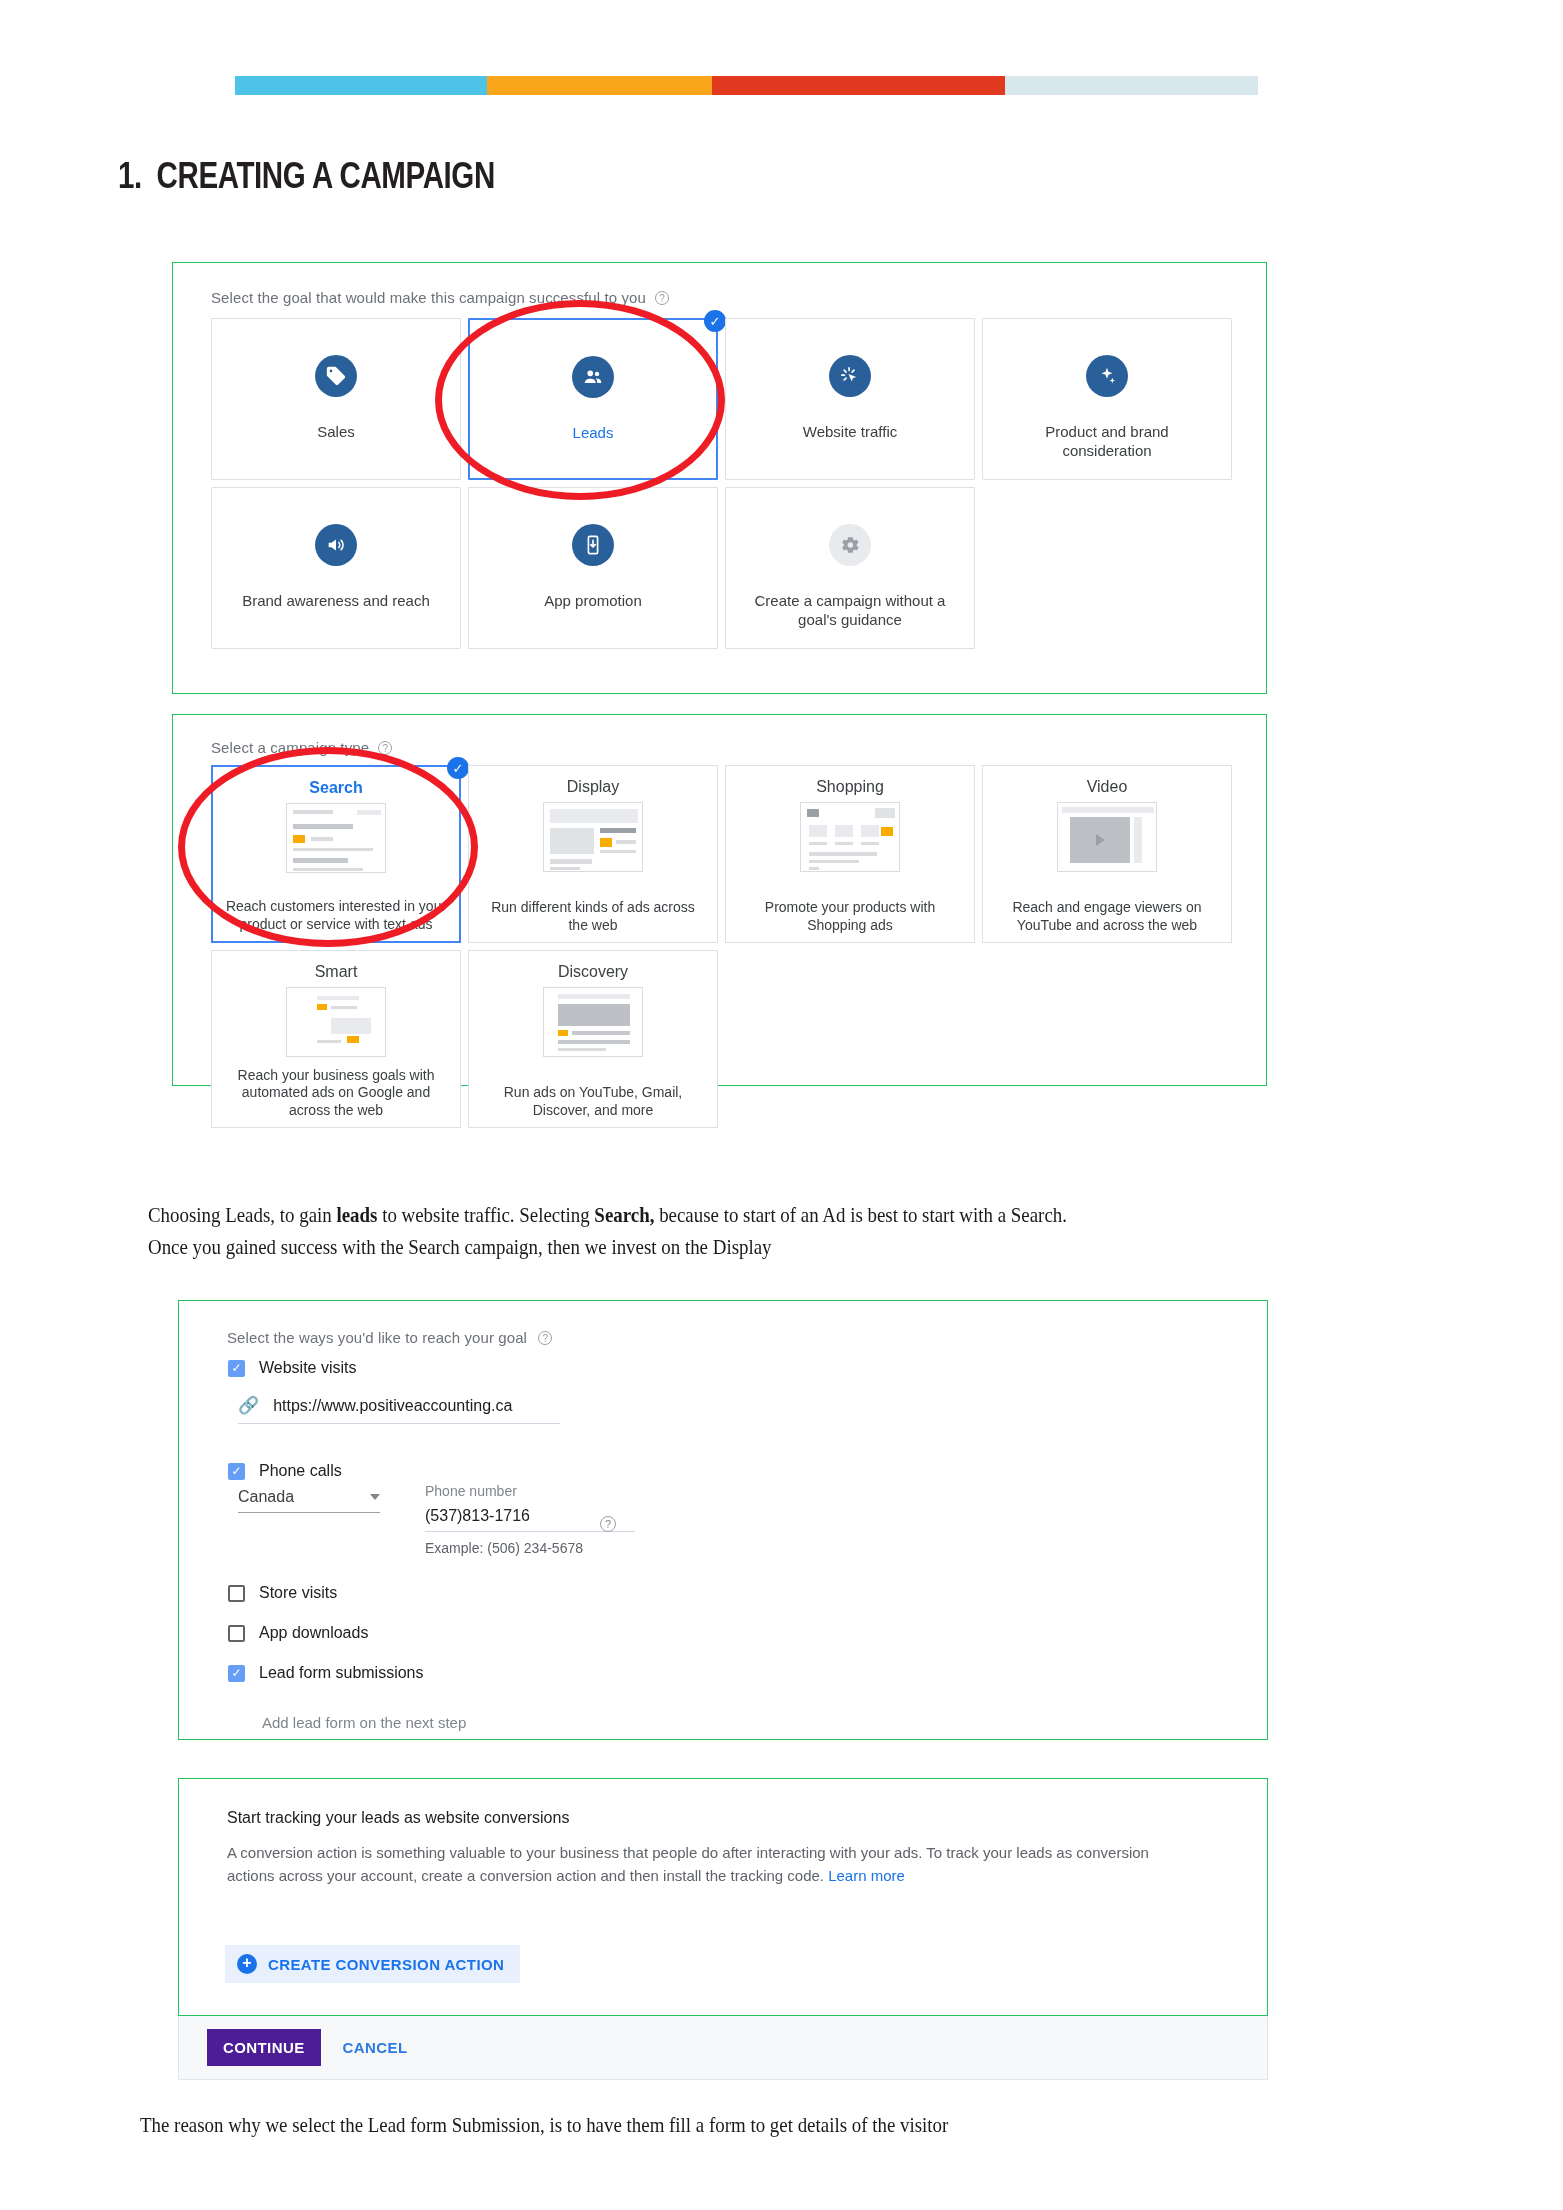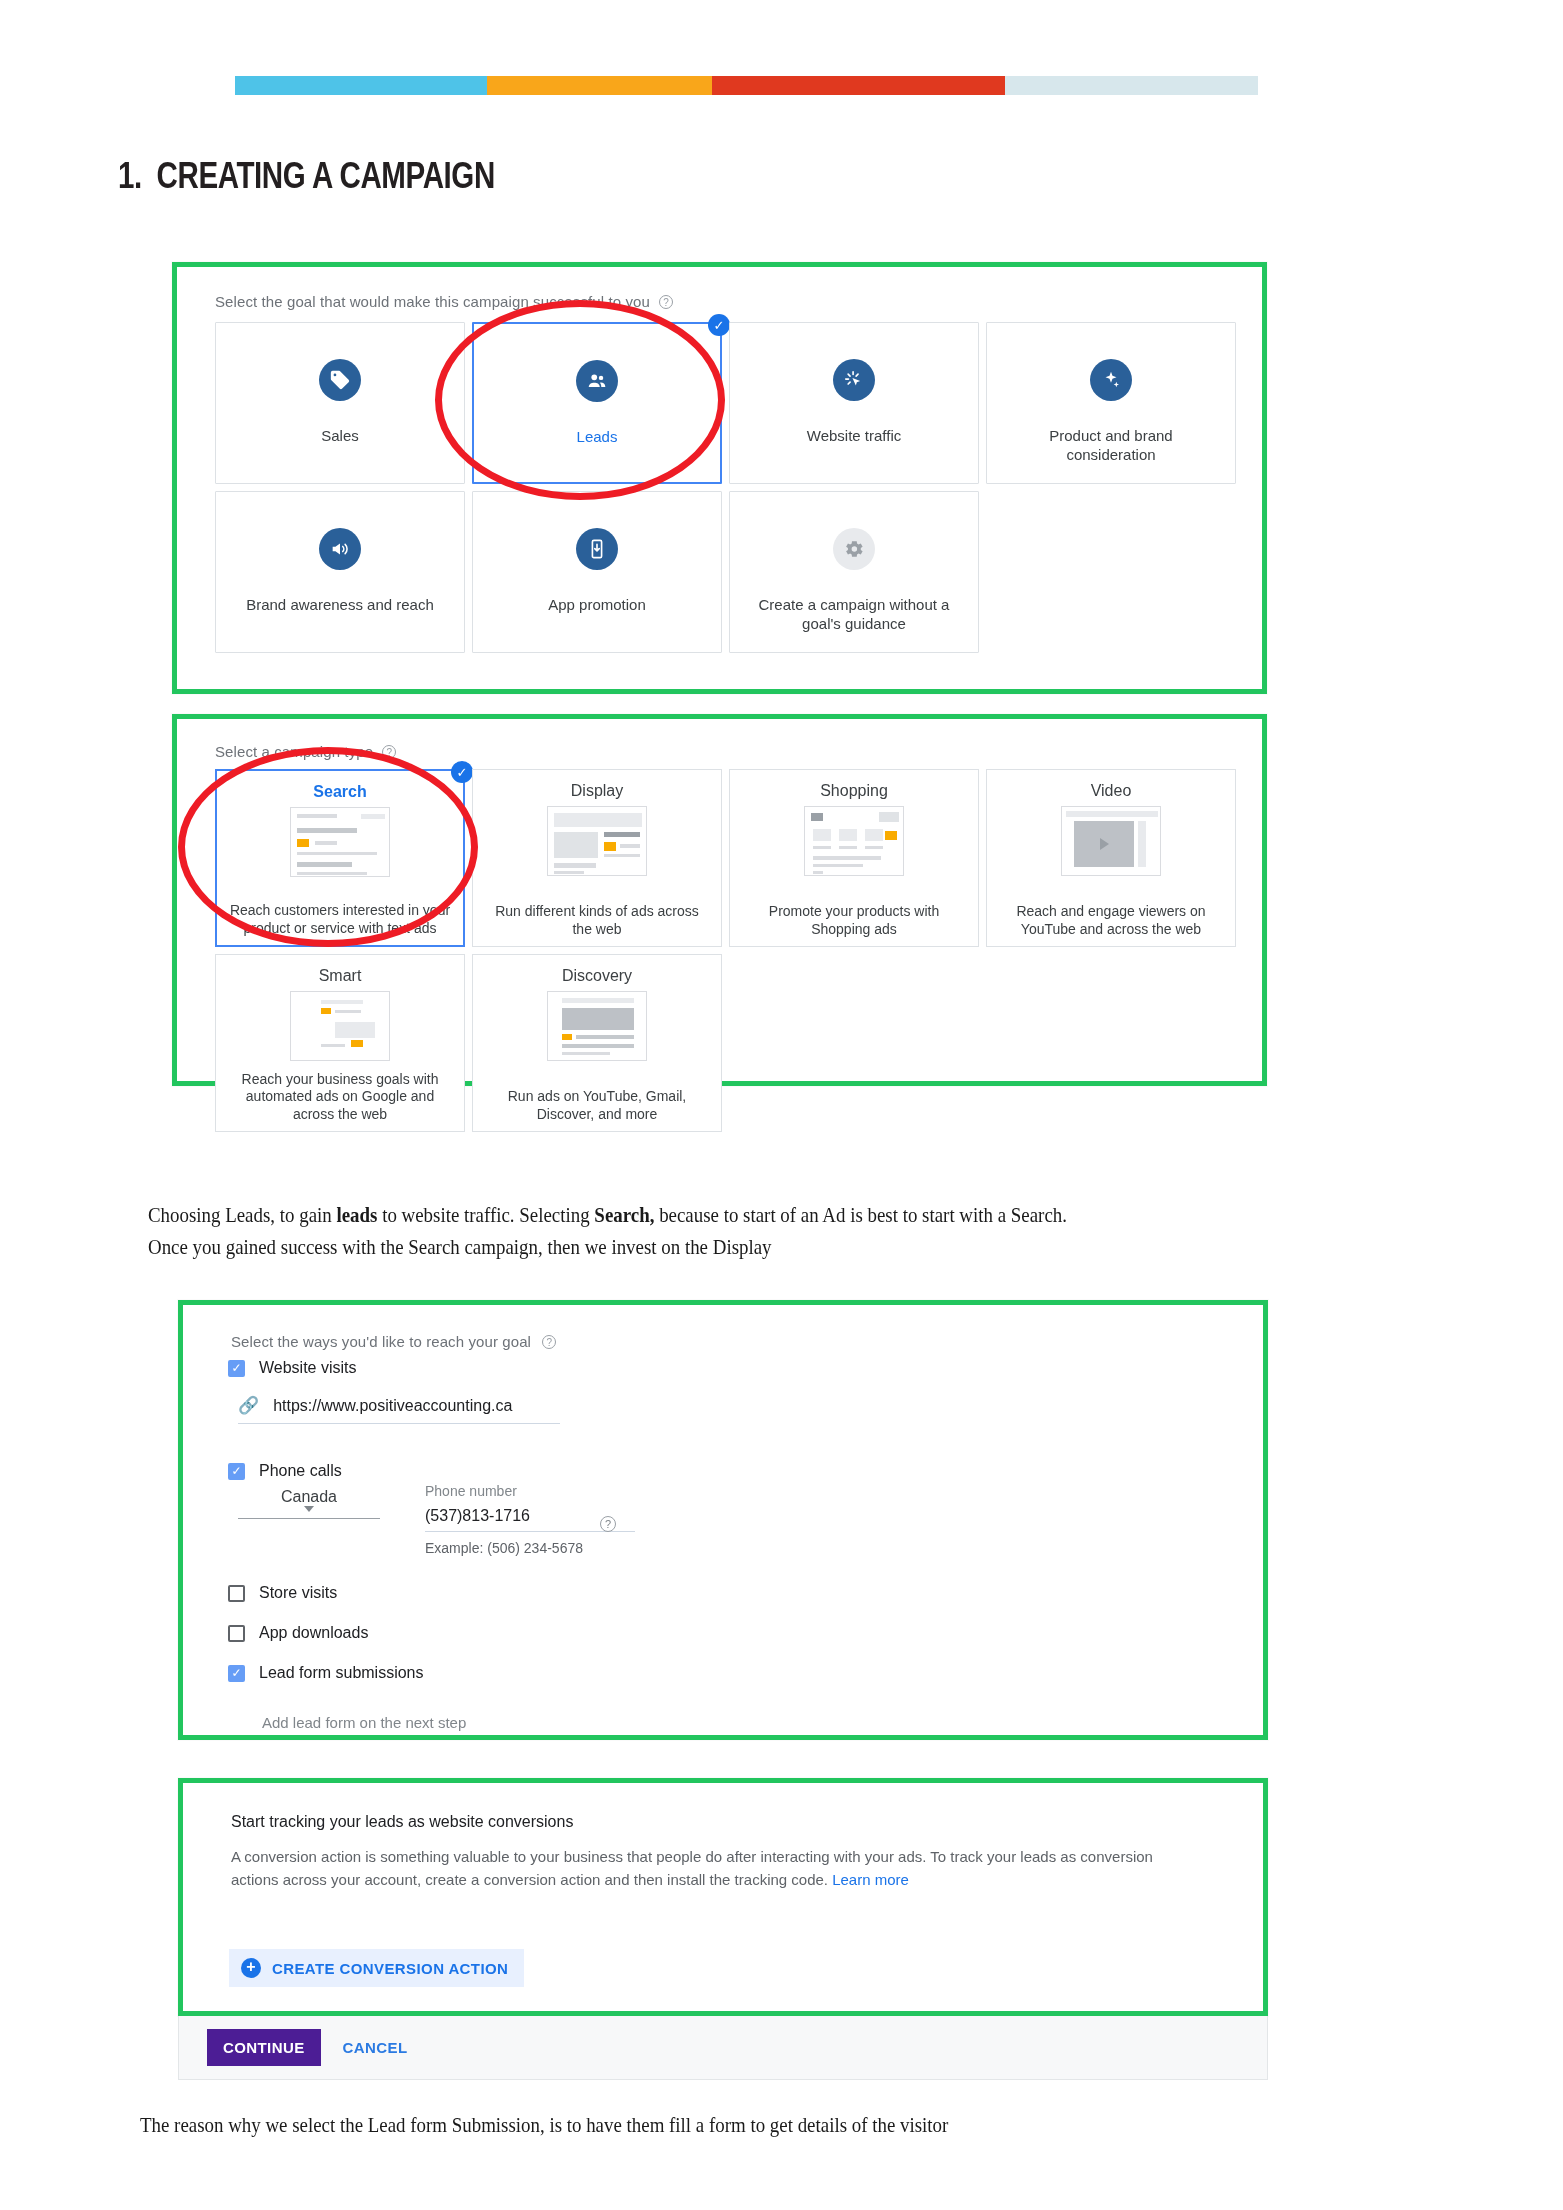--- a/index.html
+++ b/index.html
@@ -37,21 +37,21 @@
     transform: scaleX(0.82);
     transform-origin: left center;
     white-space: nowrap;
   }
   .doc-heading .num { margin-right: 18px; }
 
   
   .shot {
     position: absolute;
     background: #ffffff;
-    border: 5px solid #22c55e;
+    border: 1px solid #22c55e;
     box-shadow: 0 0 0 1px rgba(0,0,0,0.02);
   }
 
   .shot-label {
     color: #6d7278;
     font-size: 15px;
     letter-spacing: 0.1px;
   }
 
   
@@ -152,21 +152,21 @@
   .urlfield {
     position: absolute; left: 238px; top: 1395px;
     width: 322px; border-bottom: 1px solid #cfd8e3;
     padding-bottom: 7px; display: flex; align-items: center; gap: 14px;
   }
   .urlfield .val { font-size: 16px; color: #202124; }
 
   .selectfield {
     position: absolute; left: 238px; top: 1488px; width: 142px;
     border-bottom: 1px solid #9aa0a6; padding-bottom: 6px;
-    display: flex; align-items: center; justify-content: space-between; flex-direction: column;
+    display: flex; align-items: center; justify-content: space-between;
   }
   .selectfield .val { font-size: 16px; color: #3c4043; }
   .caret { width: 0; height: 0; border-left: 5px solid transparent;
            border-right: 5px solid transparent; border-top: 6px solid #80868b; }
 
   .phonewrap { position: absolute; left: 425px; top: 1483px; width: 210px; }
   .phonewrap .plabel { font-size: 14px; color: #80868b; }
   .phonewrap .pval { font-size: 16px; color: #202124; margin-top: 8px;
                      padding-bottom: 6px; border-bottom: 1px solid #cfd8e3; }
   .phonewrap .phint { font-size: 14px; color: #5f6368; margin-top: 7px; line-height: 1.3; }

